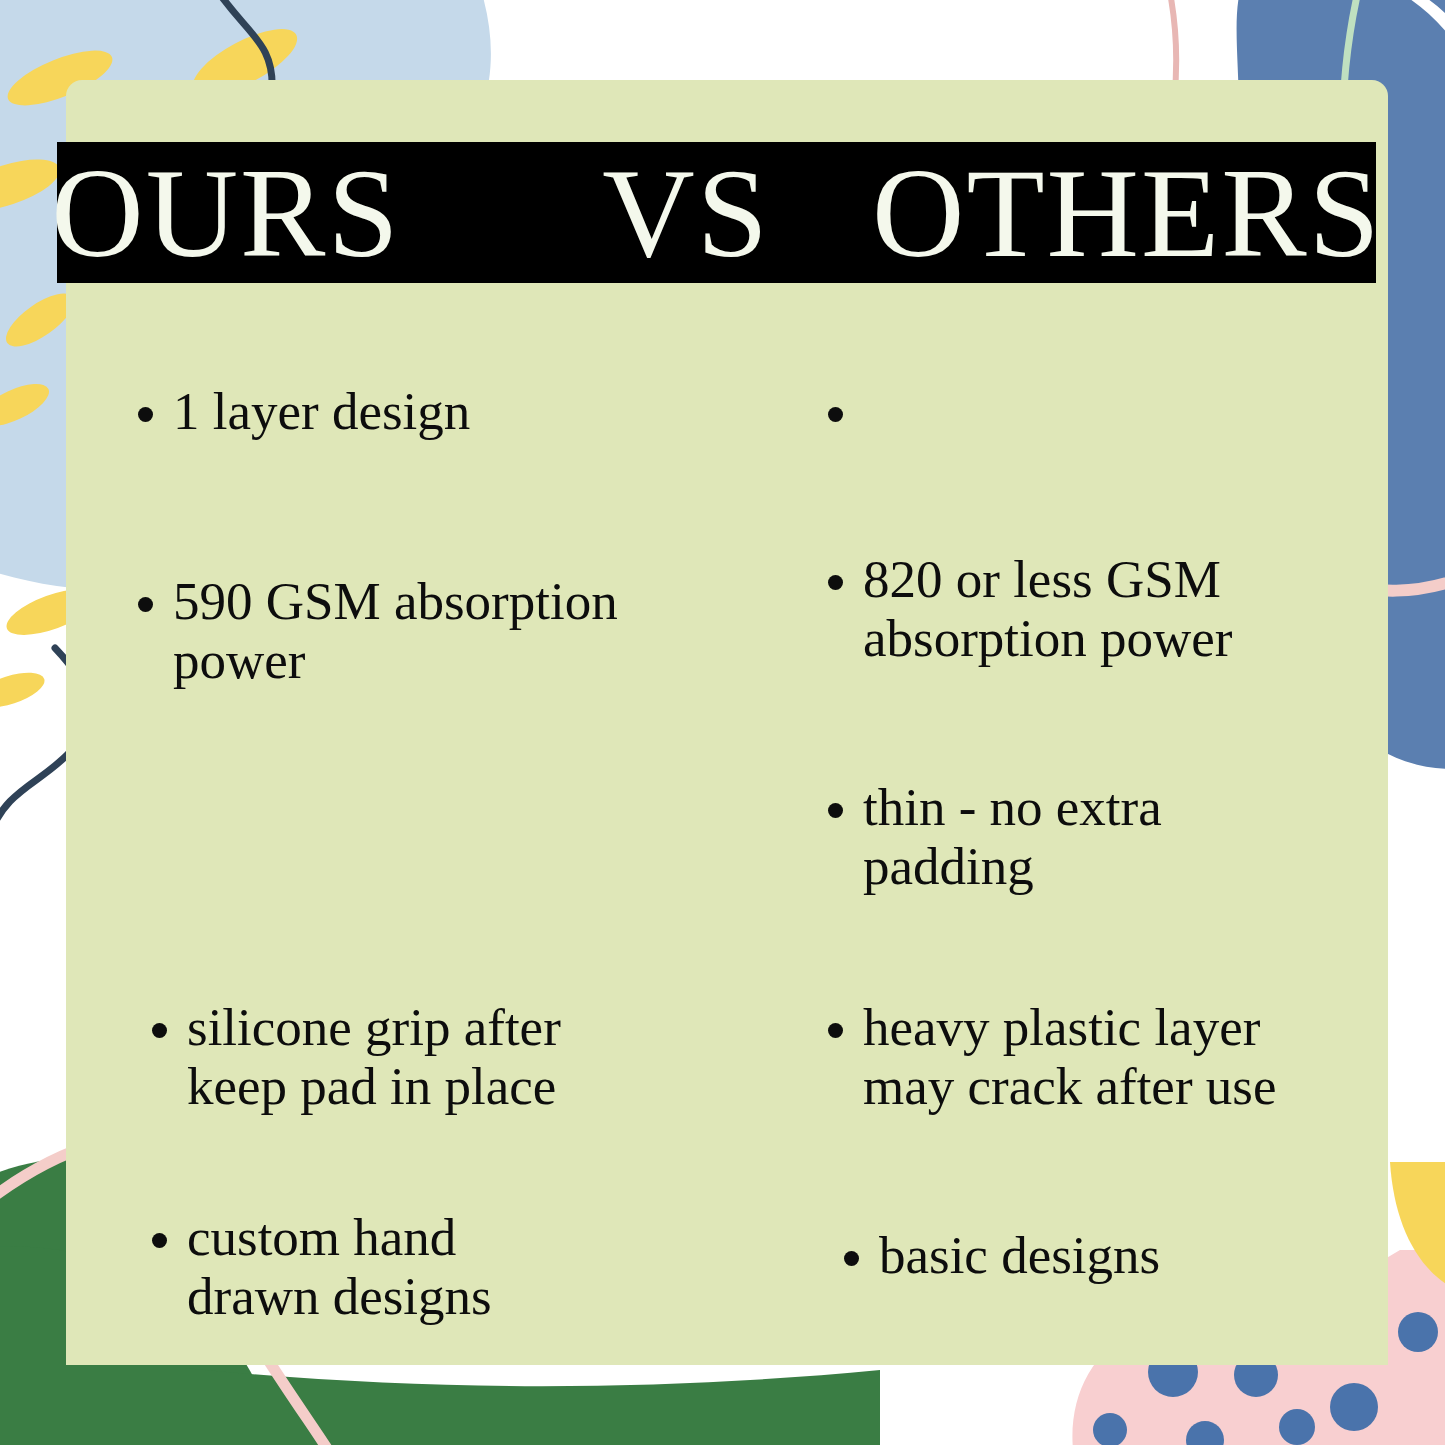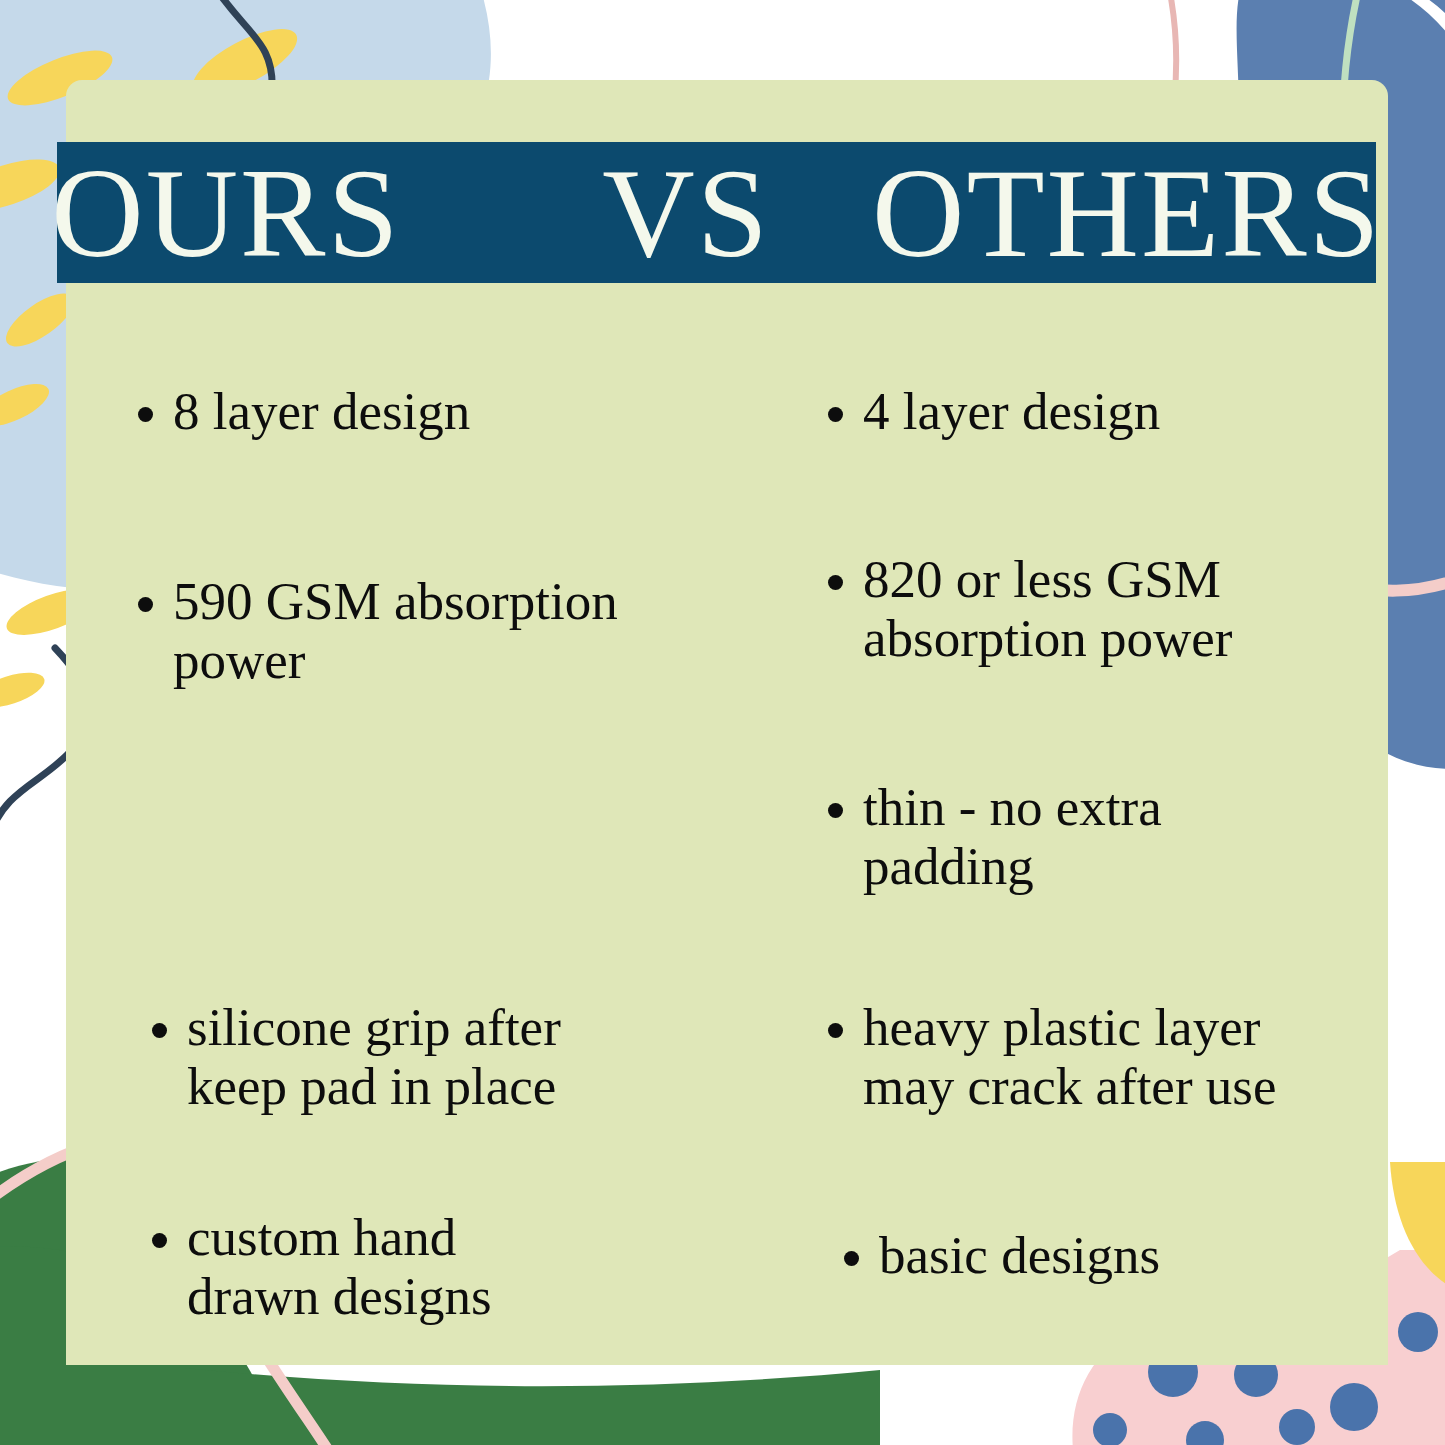--- a/index.html
+++ b/index.html
@@ -37,21 +37,21 @@
     border-top-left-radius: 16px;
     border-top-right-radius: 16px;
     box-sizing: border-box;
   }
   .banner {
     position: absolute;
     left: -9px;
     top: 62px;
     width: 1319px;
     height: 141px;
-    background: #0c4a6e;
+    background: #000000;
     display: flex;
     align-items: center;
     justify-content: center;
   }
   .banner-title {
     color: #f4f8ec;
     font-size: 128px;
     line-height: 1;
     letter-spacing: 2px;
     font-weight: 400;
@@ -174,21 +174,21 @@
     <div class="banner">
       <span class="banner-title">OURS      VS   OTHERS</span>
     </div>
 
     <div class="columns">
 
       <div class="col col-ours">
 
         <div class="bullet-row l0">
           <span class="dot"></span>
-          <span class="btext">8 layer design</span>
+          <span class="btext">1 layer design</span>
         </div>
 
         <div class="bullet-row l1">
           <span class="dot"></span>
           <span class="btext">590 GSM absorption
 power</span>
         </div>
 
 
         <div class="bullet-row l3">
@@ -201,21 +201,20 @@
           <span class="dot"></span>
           <span class="btext">custom hand
 drawn designs</span>
         </div>
       </div>
 
       <div class="col col-others">
 
         <div class="bullet-row r0">
           <span class="dot"></span>
-          <span class="btext">4  layer design</span>
         </div>
 
         <div class="bullet-row r1">
           <span class="dot"></span>
           <span class="btext">820 or less GSM
 absorption power</span>
         </div>
 
         <div class="bullet-row r2">
           <span class="dot"></span>

